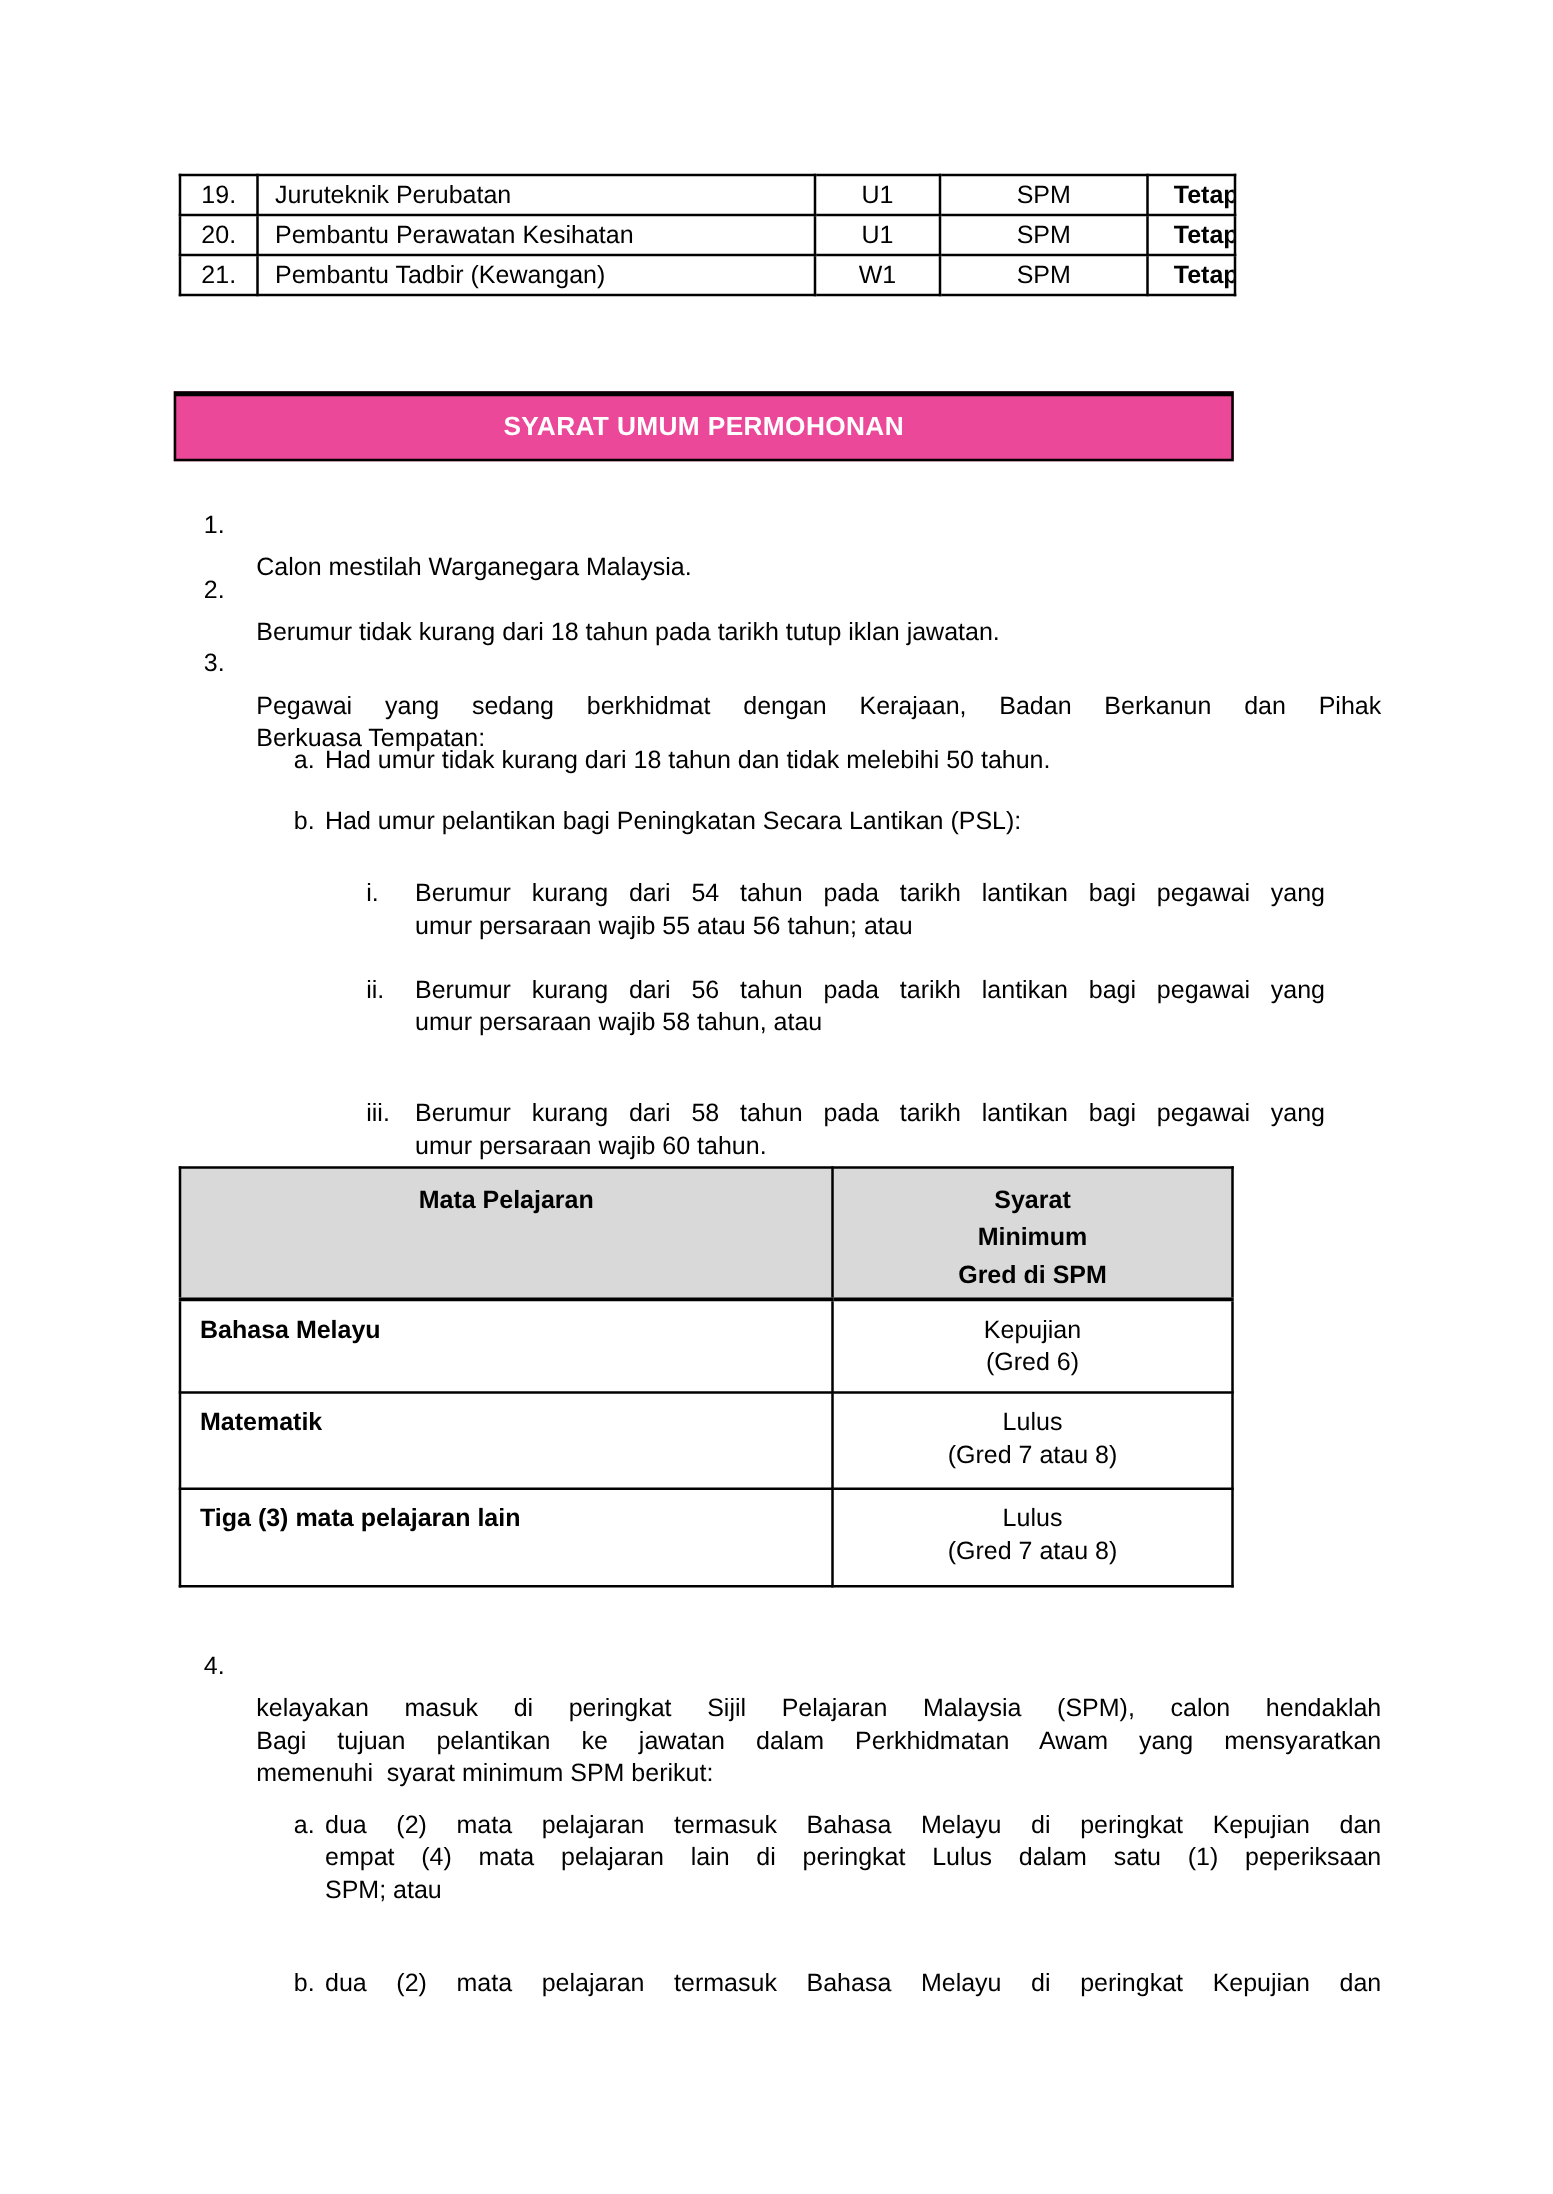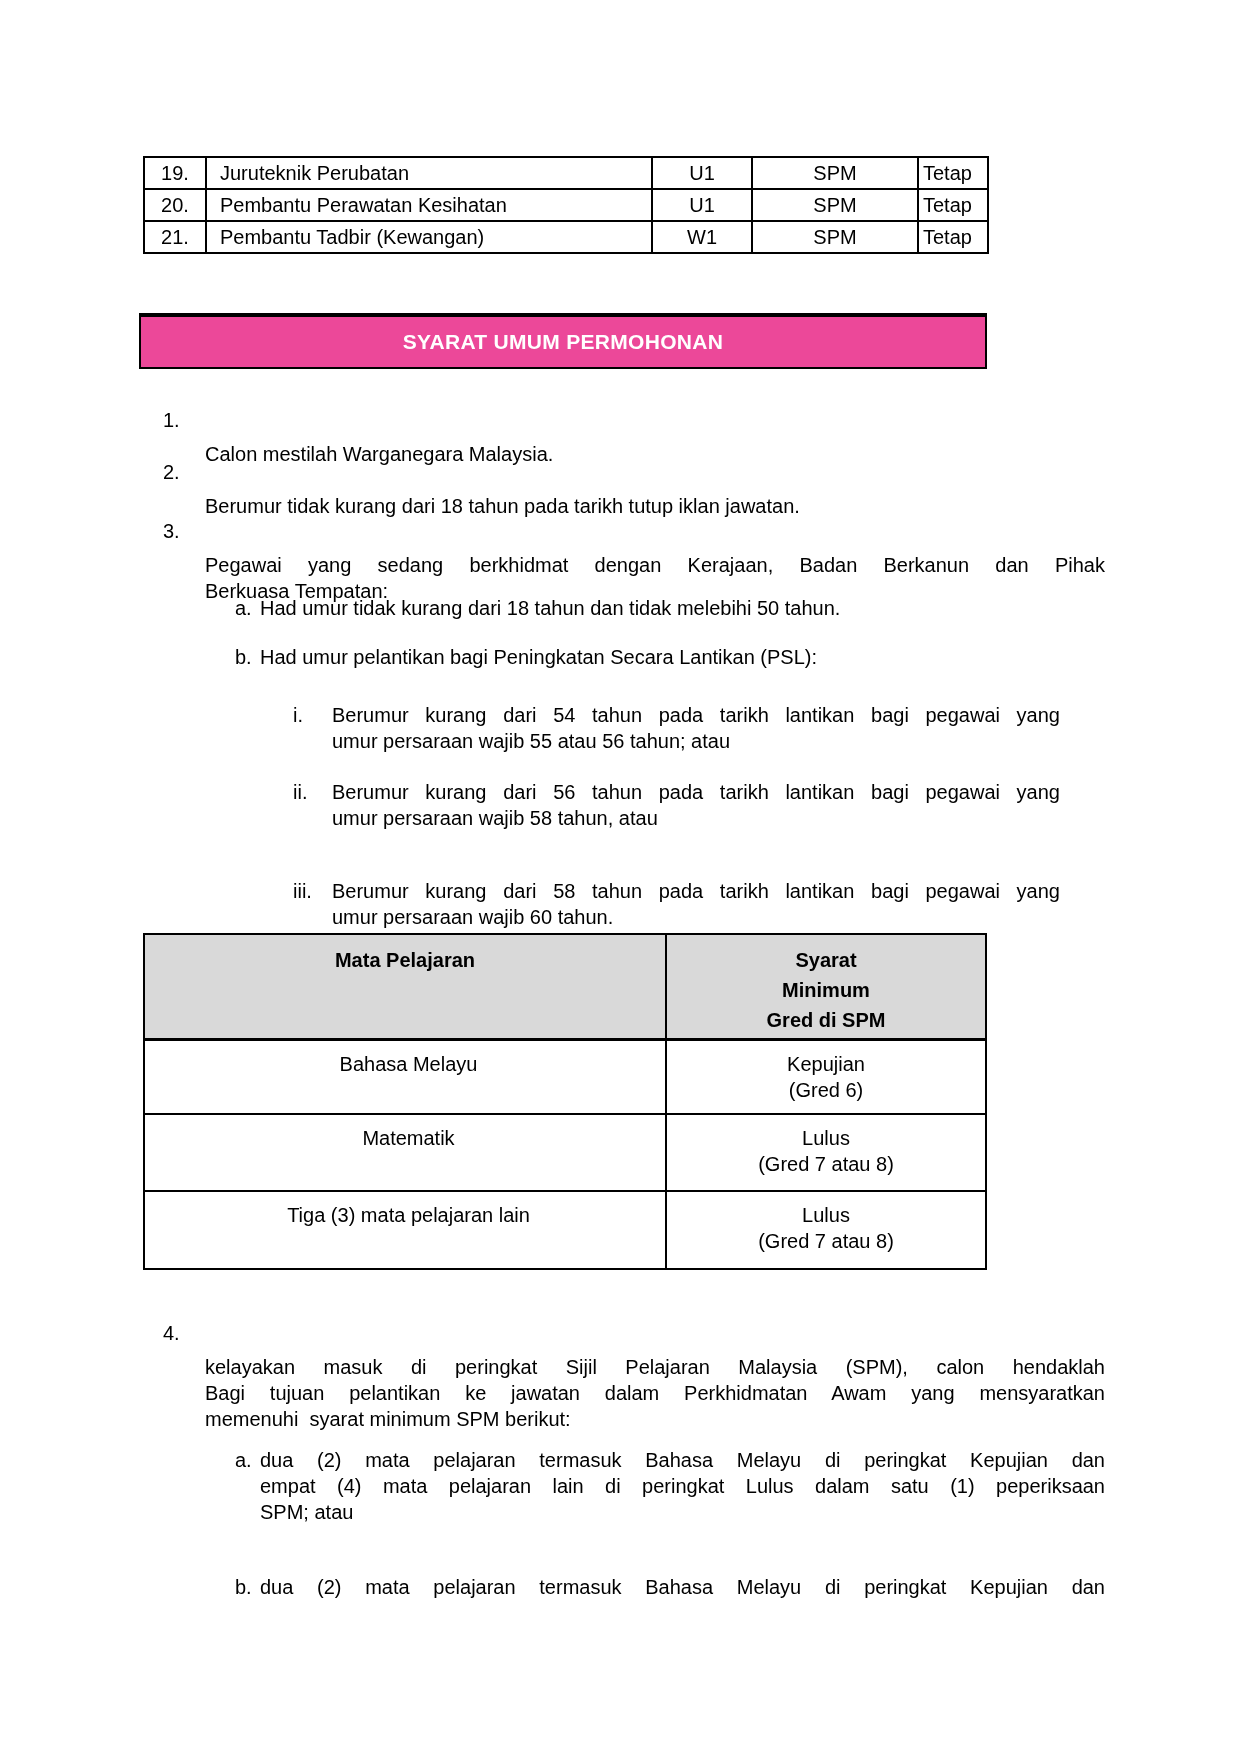--- a/index.html
+++ b/index.html
@@ -5,30 +5,30 @@
   html,body { margin:0; padding:0; }
   body {
     width:1242px; height:1755px; background:#ffffff;
     font-family:"Liberation Sans","DejaVu Sans",sans-serif;
     font-size:20px; color:#000;
   }
   .page { position:relative; width:1242px; height:1755px; overflow:hidden; background:#fff; }
 
   
   table { border-collapse:collapse; }
-  .top-table { position:absolute; left:143px; top:156px; width:844px; table-layout:fixed; }
+  .top-table { position:absolute; left:143px; top:139px; width:844px; table-layout:fixed; }
   .top-table td {
     border:2px solid #000; height:30px; padding:0 0 0 0;
     vertical-align:middle; overflow:hidden; white-space:nowrap;
   }
   .top-table .c-no     { text-align:center; }
   .top-table .c-name   { padding-left:13px; }
   .top-table .c-grade  { text-align:center; }
   .top-table .c-spm    { text-align:center; }
-  .top-table .c-status { padding-left:4px; }
+  .top-table .c-status { padding-left:20px;font-weight:bold; }
 
   
   .banner {
     position:absolute; left:139px; top:313px; width:848px; height:56px;
     box-sizing:border-box;
     border:2px solid #000; border-top-width:4px;
     display:flex; align-items:center; justify-content:center;
   }
   .banner-title { font-weight:bold; font-size:21px; letter-spacing:0.3px; }
 
@@ -48,21 +48,21 @@
   .jline { white-space:normal; text-align:justify; text-align-last:justify; }
 
   
   .spm-table { position:absolute; left:143px; top:933px; width:842px; table-layout:fixed; }
   .spm-table th, .spm-table td {
     border:2px solid #000; vertical-align:top; padding:10px 8px 0 8px; box-sizing:border-box;
   }
   .spm-table .head th { border-bottom-width:3px; font-weight:bold; line-height:30px; height:105px; }
   .spm-table .h-subject { text-align:center; }
   .spm-table .h-req { text-align:center; }
-  .spm-table td.s-subject { font-weight:normal; text-align:center; padding-left:15px; line-height:26px; }
+  .spm-table td.s-subject { font-weight:bold; text-align:left; padding-left:15px; line-height:26px; }
   .spm-table td.s-req { text-align:center; line-height:26px; font-weight:normal; }
   .spm-table tr.r1 td { height:75px; }
   .spm-table tr.r2 td { height:77px;border-radius:11px; }
   .spm-table tr.r3 td { height:78px; }
 </style>
 </head>
 <body>
 
 <div class="page">
 

